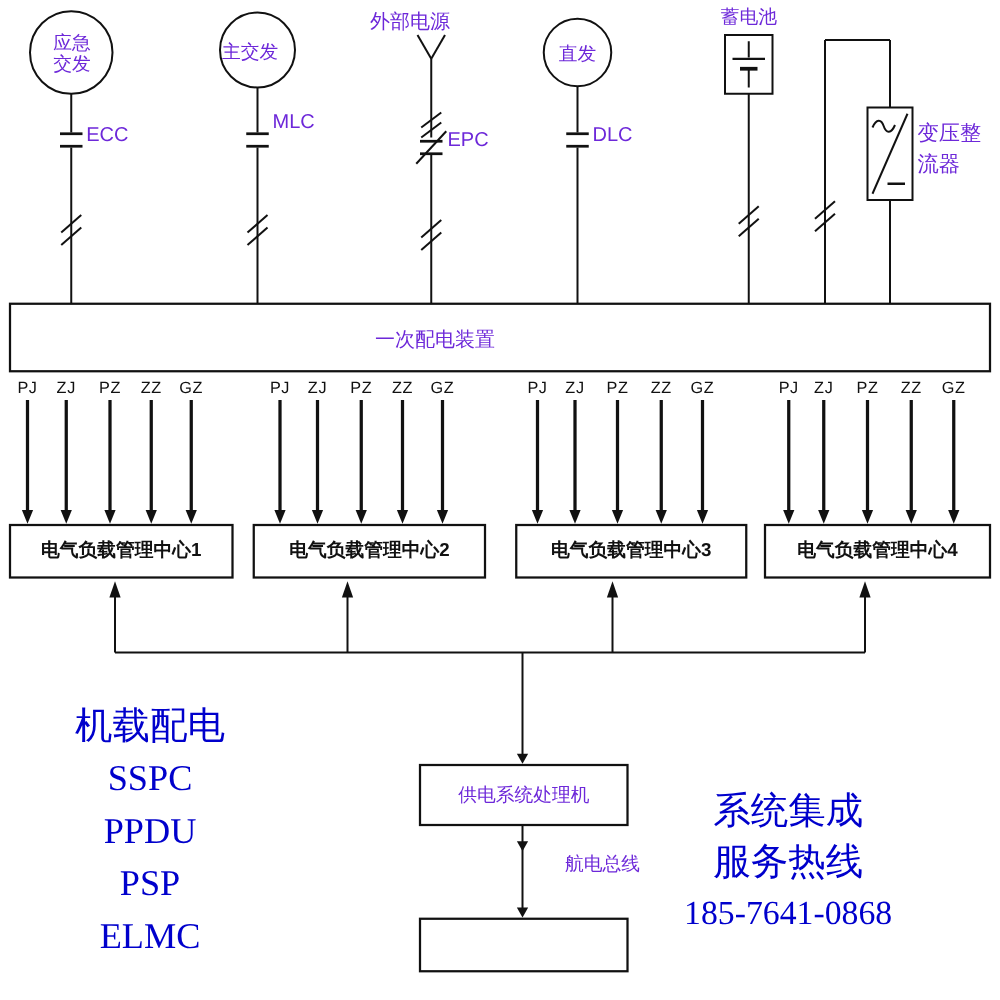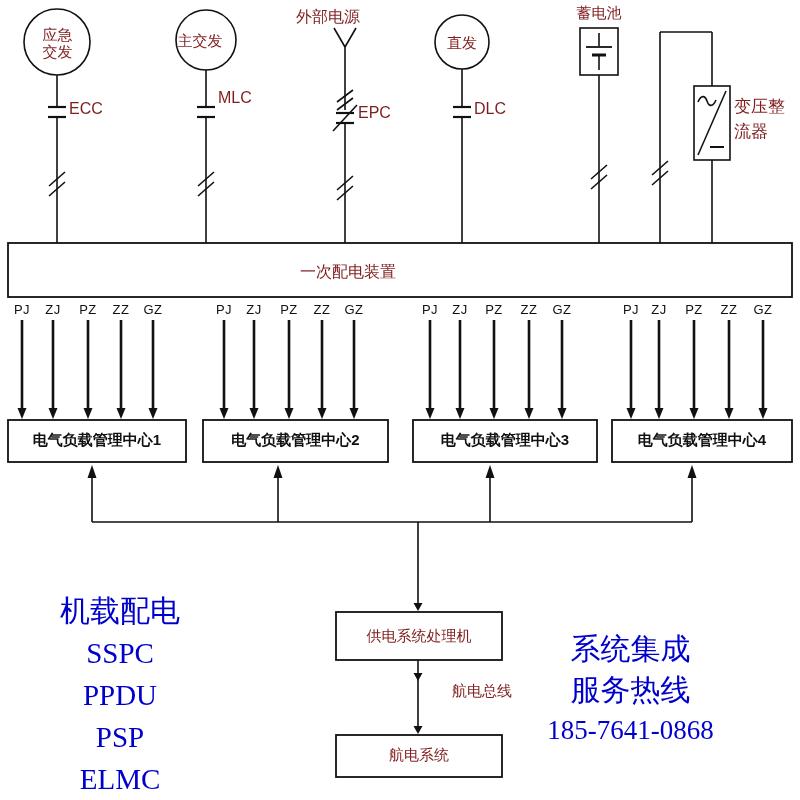--- a/index.html
+++ b/index.html
@@ -3,21 +3,21 @@
 <meta charset="utf-8">
 <style>
   * { margin:0; padding:0; box-sizing:border-box; }
   html,body { background:#ffffff; }
   body {
     width:800px; height:800px; position:relative; overflow:hidden;
     font-family:"Liberation Sans", sans-serif; color:#111;
   }
   .stage { position:absolute; left:0; top:0; width:800px; height:800px; }
   svg.wires { position:absolute; left:0; top:0; }
-  .lbl { position:absolute; white-space:nowrap; color:#7f1d1d; }
+  .lbl { position:absolute; white-space:nowrap; color:#6d28d9; }
   .wrap { white-space:normal; }
   .center { text-align:center; }
   .circ-lbl { font-size:15px; line-height:17px; }
   .cont-lbl { font-size:16px; }
   .flabel {
     position:absolute; top:302px; width:28px; text-align:center;
     font-size:13px; letter-spacing:0.5px;
   }
   .boxlbl {
     position:absolute; top:431px; text-align:center;
@@ -225,24 +225,23 @@
   <div class="boxlbl" style="left:8px;   width:178px;">电气负载管理中心1</div>
   <div class="boxlbl" style="left:203px; width:185px;">电气负载管理中心2</div>
   <div class="boxlbl" style="left:413px; width:184px;">电气负载管理中心3</div>
   <div class="boxlbl" style="left:612px; width:180px;">电气负载管理中心4</div>
 
 
   <div class="lbl center" style="left:336px; top:627px; width:166px; font-size:15px;">供电系统处理机</div>
 
   <div class="lbl" style="left:452px; top:682px; font-size:15px;">航电总线</div>
 
-  <div class="lbl center" style="left:336px; top:746px; width:166px; font-size:15px;">航电系统</div>
 
   <div class="blue-col" style="left:30px; top:560px; width:180px;">
-    <div style="font-size:30px;margin-top:30px;">机载配电</div>
+    <div style="font-size:30px;">机载配电</div>
     <div style="font-size:29px;">SSPC</div>
     <div style="font-size:29px;">PPDU</div>
     <div style="font-size:29px;">PSP</div>
     <div style="font-size:29px;">ELMC</div>
   </div>
 
   <div class="blue-col right" style="left:508px; top:628px; width:245px;">
     <div style="font-size:30px;">系统集成</div>
     <div style="font-size:30px;">服务热线</div>
     <div style="font-size:27px;">185-7641-0868</div>

